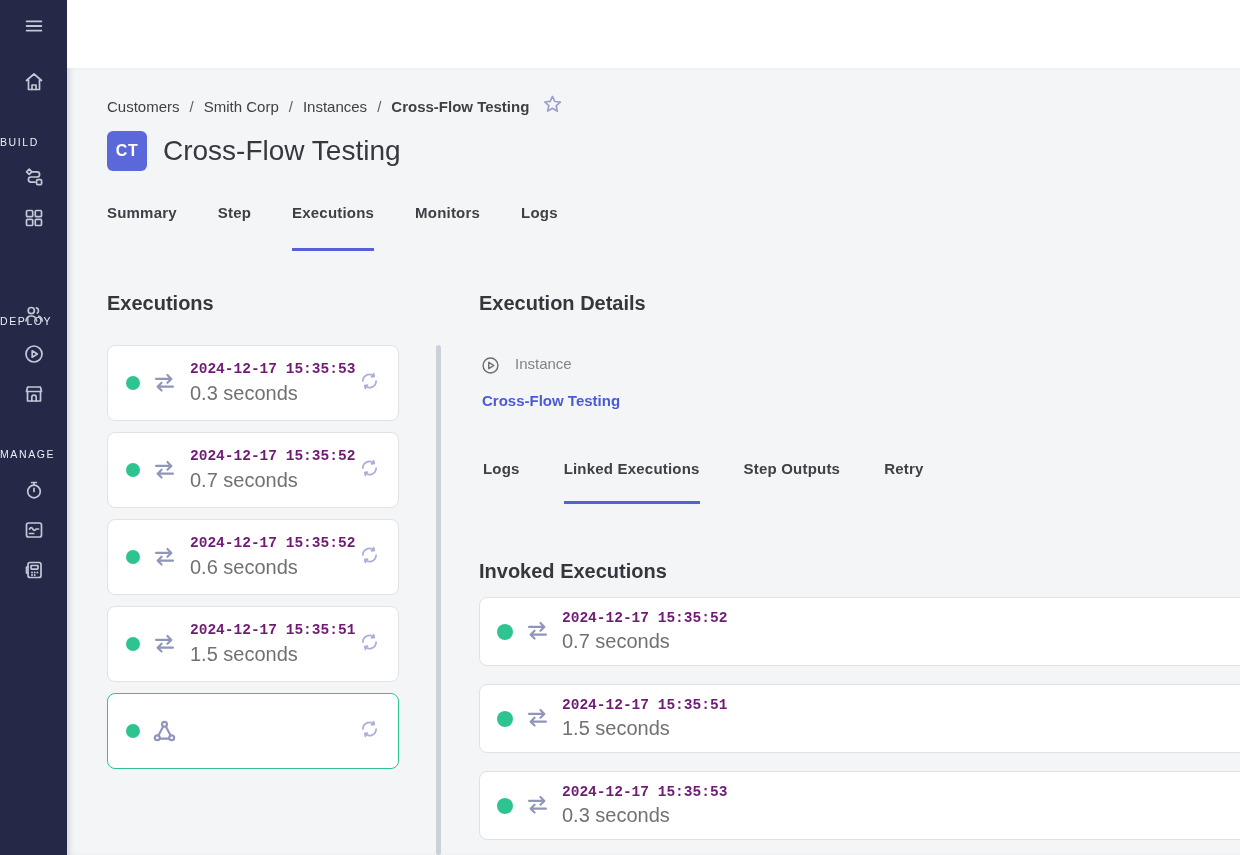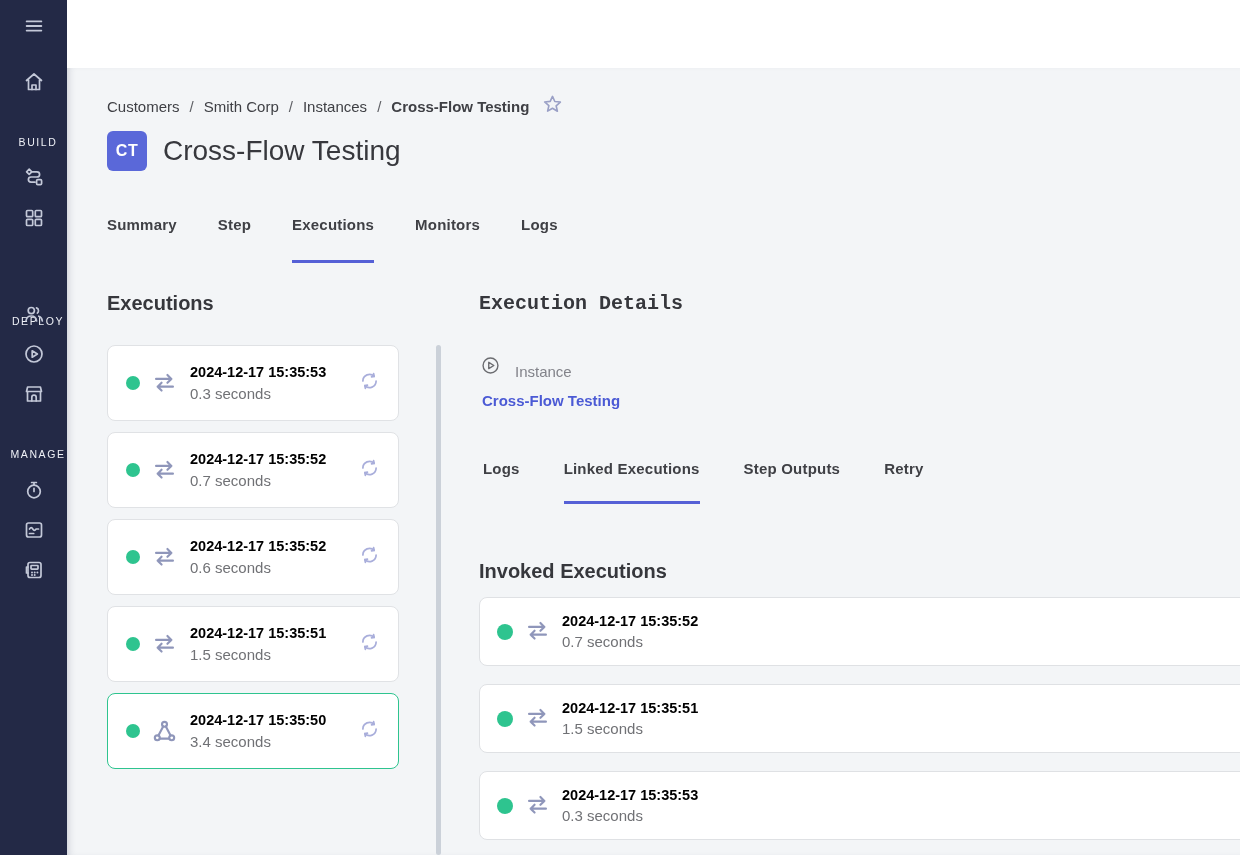--- a/index.html
+++ b/index.html
@@ -4,21 +4,21 @@
 <style>
   * { margin:0; padding:0; box-sizing:border-box; }
   html,body { width:1240px; height:855px; overflow:hidden; background:#fff;
     font-family:"Liberation Sans", sans-serif; -webkit-font-smoothing:antialiased; }
   .stage { position:relative; width:1240px; height:855px; }
 
   
   .sidebar { position:absolute; left:0; top:0; width:67px; height:855px; background:#232946; z-index:5; }
   .snav { position:absolute; left:0; width:67px; display:flex; justify-content:center; align-items:center; height:34px; cursor:pointer; }
   .snav svg { stroke:#c3c8d8; fill:none; stroke-width:1.7; stroke-linecap:round; stroke-linejoin:round; }
-  .slabel { position:absolute; left:0; width:76px; text-align:center; color:#eef0f6; font-size:10.5px; letter-spacing:1.6px; font-weight:400; }
+  .slabel { position:absolute; left:0; width:76px; color:#eef0f6; font-size:10.5px; letter-spacing:1.6px; font-weight:400; }
 
   
   .topbar { position:absolute; left:67px; top:0; width:1173px; height:68px; background:#ffffff; }
   .content { position:absolute; left:67px; top:68px; width:1173px; height:787px; background:#f3f5f7;
     box-shadow: inset 6px 0 8px -6px rgba(30,35,70,0.25); }
 
   
   .breadcrumb { position:absolute; left:40px; top:25px; display:flex; align-items:center; font-size:15px; color:#3f4045; }
   .breadcrumb .crumb { cursor:pointer; }
   .breadcrumb .sep { margin:0 10px; color:#5f6065; }
@@ -26,48 +26,48 @@
   .star-btn { margin-left:12px; display:flex; align-items:center; cursor:pointer; }
   .star-btn svg { stroke:#9aa0c6; fill:none; stroke-width:1.7; stroke-linejoin:round; }
 
   
   .title-row { position:absolute; left:40px; top:63px; display:flex; align-items:center; }
   .avatar { width:40px; height:40px; border-radius:6px; background:#5a68d9; color:#fff;
     display:flex; align-items:center; justify-content:center; font-size:16px; font-weight:700; letter-spacing:.5px; }
   .page-title { margin-left:16px; font-size:28px; color:#37383d; font-weight:400; }
 
   
-  .tabs { position:absolute; left:40px; top:148px; display:flex; }
+  .tabs { position:absolute; left:40px; top:136px; display:flex; }
   .tab { font-size:15px; font-weight:700; color:#3f4045; letter-spacing:.2px; margin-right:41px;
     padding-bottom:27px; border-bottom:3px solid transparent; cursor:pointer; }
   .tab.active { border-bottom-color:#5560d6; }
 
   
   .h2 { font-size:20px; font-weight:700; color:#36373c; }
 
   
   .left-title { position:absolute; left:40px; top:224px; }
   .exec-list { position:absolute; left:40px; top:277px; width:292px; }
   .exec-card { position:relative; width:292px; height:76px; background:#fff; border:1px solid #e0e2e5;
     border-radius:8px; margin-bottom:11px; display:flex; align-items:center; cursor:pointer; }
   .exec-card.selected { border:1px solid #2ec48f; }
   .dot { width:14px; height:14px; border-radius:50%; background:#2ec48f; margin-left:18px; flex:none; }
   .type-ic { margin-left:11px; flex:none; display:flex; }
   .type-ic svg { stroke:#8f96ba; fill:none; stroke-width:1.9; stroke-linecap:round; stroke-linejoin:round; }
   .exec-text { margin-left:12px; }
-  .exec-ts { font-size:14.5px; font-weight:700; color:#000000; }
-  .exec-dur { font-size:15px; color:#707175; margin-top:5px; }
+  .exec-ts { font-size:14.5px; font-weight:700; color:#701a75;font-family:Liberation Mono, monospace; }
+  .exec-dur { font-size:20px; color:#707175; margin-top:5px; }
   .refresh-btn { position:absolute; right:17px; top:50%; transform:translateY(-50%); cursor:pointer; display:flex; }
   .refresh-btn svg { stroke:#a9aedb; fill:none; stroke-width:1.8; stroke-linecap:round; stroke-linejoin:round; }
 
   .vscrollbar { position:absolute; left:369px; top:277px; width:5px; height:510px; background:#cbd1d9; border-radius:3px; }
 
   
-  .right-title { position:absolute; left:412px; top:224px;font-family:Liberation Mono, monospace; }
-  .instance-row { position:absolute; left:413px; top:287px; display:flex; align-items:flex-end; }
+  .right-title { position:absolute; left:412px; top:224px; }
+  .instance-row { position:absolute; left:413px; top:287px; display:flex; align-items:flex-start; }
   .instance-row svg { stroke:#6b6c70; fill:none; stroke-width:1.6; stroke-linejoin:round; }
   .instance-label { margin-left:14px; font-size:15px; color:#82838a; }
   .instance-link { position:absolute; left:415px; top:324px; font-size:15px; font-weight:700; color:#4b5ad5; cursor:pointer; }
 
   .subtabs { position:absolute; left:416px; top:392px; display:flex; }
   .subtab { font-size:15px; font-weight:700; color:#3f4045; letter-spacing:.2px; margin-right:44px;
     padding-bottom:24px; border-bottom:3px solid transparent; cursor:pointer; }
   .subtab.active { border-bottom-color:#5560d6; }
 
   .invoked-title { position:absolute; left:412px; top:492px; }
@@ -309,24 +309,20 @@
       <div class="exec-card selected">
         <span class="dot"></span>
         <span class="type-ic">
           <svg width="27" height="27" viewBox="0 0 24 24">
               <circle cx="12" cy="5.6" r="2.2"></circle>
               <circle cx="5.6" cy="17.6" r="2.2"></circle>
               <circle cx="18.4" cy="17.6" r="2.2"></circle>
               <path d="M10.8 7.5 6.6 15.6M13.2 7.5l4.2 8.1M7.9 18.3h8.2"></path>
             </svg>
         </span>
-        <span class="exec-text">
-          <div class="exec-ts">2024-12-17 15:35:50</div>
-          <div class="exec-dur">3.4 seconds</div>
-        </span>
         <span class="refresh-btn">
           <span>
             <svg width="23" height="23" viewBox="0 0 24 24">
                 <path d="M18.9 12a6.9 6.9 0 0 1-11.8 4.85M5.1 12a6.9 6.9 0 0 1 11.8-4.85"></path>
                 <path d="M16.3 4.4l.6 2.75-2.75.6M7.7 19.6l-.6-2.75 2.75-.6"></path>
               </svg>
           </span>
         </span>
       </div>
     </div>

